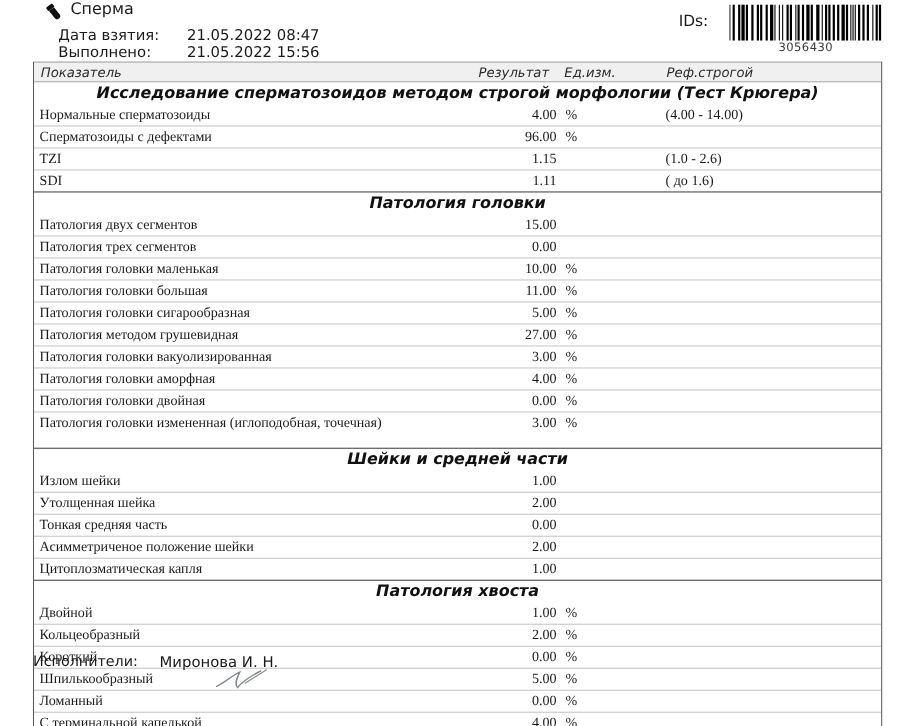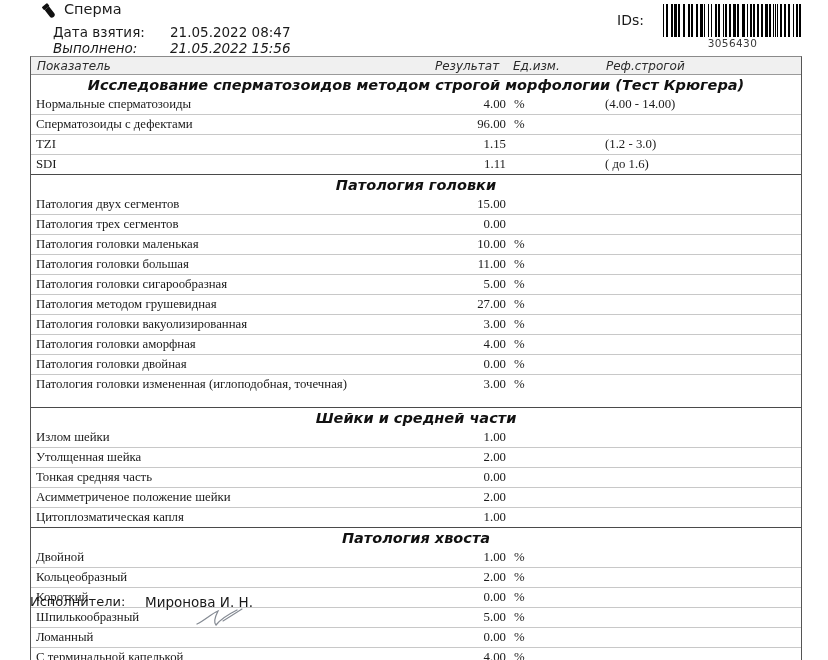--- a/index.html
+++ b/index.html
@@ -14,21 +14,21 @@
   .page{position:relative;width:828px;height:476px;}
 
   
   .header{position:absolute;left:0;top:0;width:828px;height:56px;}
   .vial-icon{position:absolute;left:38px;top:2px;width:22px;height:18px;}
   .sample-title{position:absolute;left:64px;top:1px;font-size:14.5px;color:#1a1a1a;}
   .hdr-row{position:absolute;font-size:13.5px;color:#1a1a1a;white-space:nowrap;}
   .hdr-label{position:absolute;left:53px;}
   .hdr-value{position:absolute;left:170px;}
   .r1{top:24px;}
-  .r2{top:40px;font-style:italic;}
+  .r2{top:40px;}
 
   .ids-label{position:absolute;left:617px;top:12px;font-size:14px;color:#1a1a1a;}
   .barcode{position:absolute;left:663px;top:4px;width:139px;height:33px;}
   .barcode svg{display:block;}
   .barcode-num{position:absolute;left:663px;top:37px;width:139px;text-align:center;
     font-size:10.5px;color:#3a3a3a;letter-spacing:.4px;}
 
   
   .table{position:absolute;left:30px;top:56px;width:772px;
     border-left:1.4px solid #555;border-right:1.4px solid #555;
@@ -148,21 +148,21 @@
         <div class="drow">
           <div class="d-name">Сперматозоиды с дефектами</div>
           <div class="d-res">96.00</div>
           <div class="d-unit">%</div>
           <div class="d-ref"></div>
         </div>
         <div class="drow">
           <div class="d-name">TZI</div>
           <div class="d-res">1.15</div>
           <div class="d-unit"></div>
-          <div class="d-ref">(1.2 - 3.0)</div>
+          <div class="d-ref">(1.0 - 2.6)</div>
         </div>
         <div class="drow">
           <div class="d-name">SDI</div>
           <div class="d-res">1.11</div>
           <div class="d-unit"></div>
           <div class="d-ref">( до 1.6)</div>
         </div>
         <div class="srow">
           <div class="stitle">Патология головки</div>
         </div>

